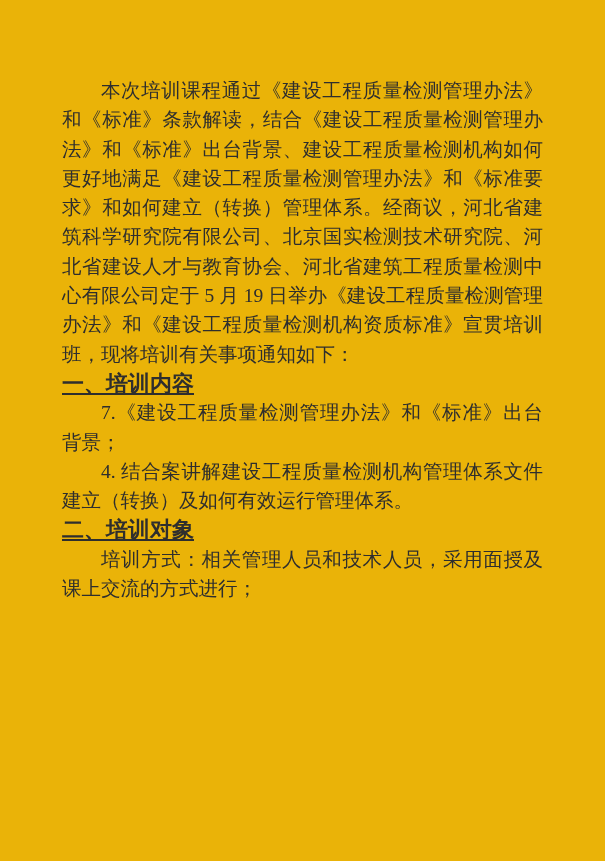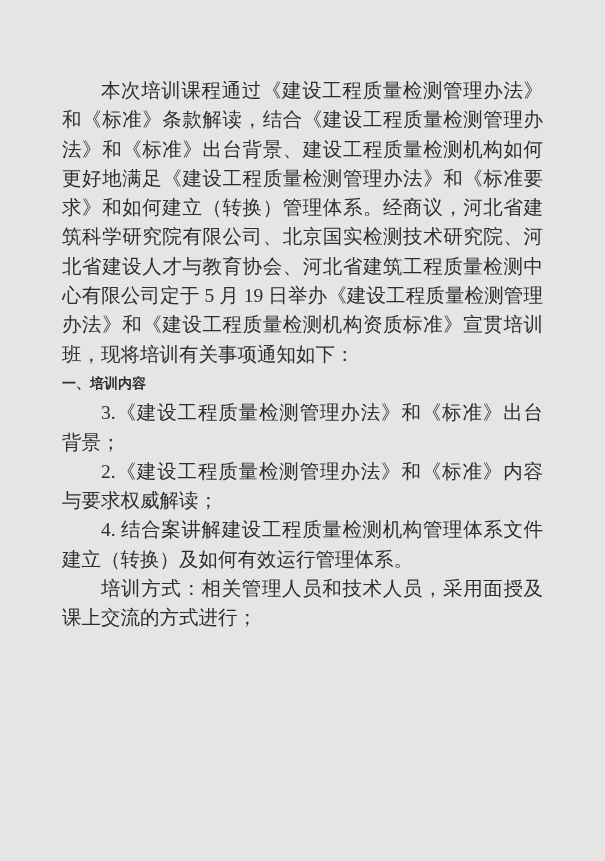--- a/index.html
+++ b/index.html
@@ -10,48 +10,49 @@
   body {
     width: 605px;
     height: 861px;
     overflow: hidden;
   }
   .page {
     box-sizing: border-box;
     width: 605px;
     height: 861px;
     padding: 76px 62px 0 62px;
-    background: #e5e5e5;
+    background: #eab308;
   }
   .para {
     margin: 0;
     padding: 0;
     font-family: "Liberation Serif", "DejaVu Serif", serif;
     font-size: 19.5px;
     line-height: 29.3px;
     color: #2e2e2e;
     text-align: justify;
     text-justify: inter-ideograph;
     text-indent: 39px;
     word-break: break-all;
   }
   .heading {
     margin: 0;
     padding: 0;
     font-family: "Liberation Sans", "DejaVu Sans", sans-serif;
     font-weight: 700;
-    font-size: 14px;
+    font-size: 22px;
     line-height: 29.3px;
     color: #2e2e2e;
     text-indent: 0;
+    text-decoration: underline;
   }
 </style>
 </head>
 <body>
 
 <main class="page">
   <p class="para">本次培训课程通过《建设工程质量检测管理办法》和《标准》条款解读，结合《建设工程质量检测管理办法》和《标准》出台背景、建设工程质量检测机构如何更好地满足《建设工程质量检测管理办法》和《标准要求》和如何建立（转换）管理体系。经商议，河北省建筑科学研究院有限公司、北京国实检测技术研究院、河北省建设人才与教育协会、河北省建筑工程质量检测中心有限公司定于 5 月 19 日举办《建设工程质量检测管理办法》和《建设工程质量检测机构资质标准》宣贯培训班，现将培训有关事项通知如下：</p>
   <h2 class="heading">一、培训内容</h2>
-  <p class="para">3.《建设工程质量检测管理办法》和《标准》出台背景；</p>
-  <p class="para">2.《建设工程质量检测管理办法》和《标准》内容与要求权威解读；</p>
+  <p class="para">7.《建设工程质量检测管理办法》和《标准》出台背景；</p>
   <p class="para">4. 结合案讲解建设工程质量检测机构管理体系文件建立（转换）及如何有效运行管理体系。</p>
+  <h2 class="heading">二、培训对象</h2>
   <p class="para">培训方式：相关管理人员和技术人员，采用面授及课上交流的方式进行；</p>
 </main>
 
 </body></html>

